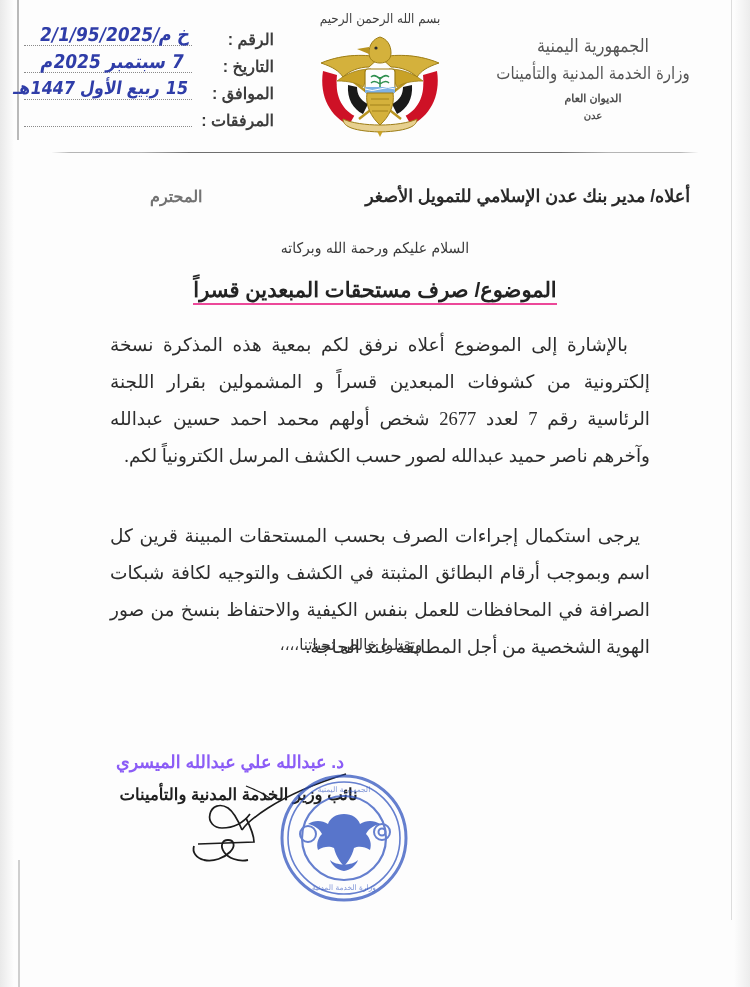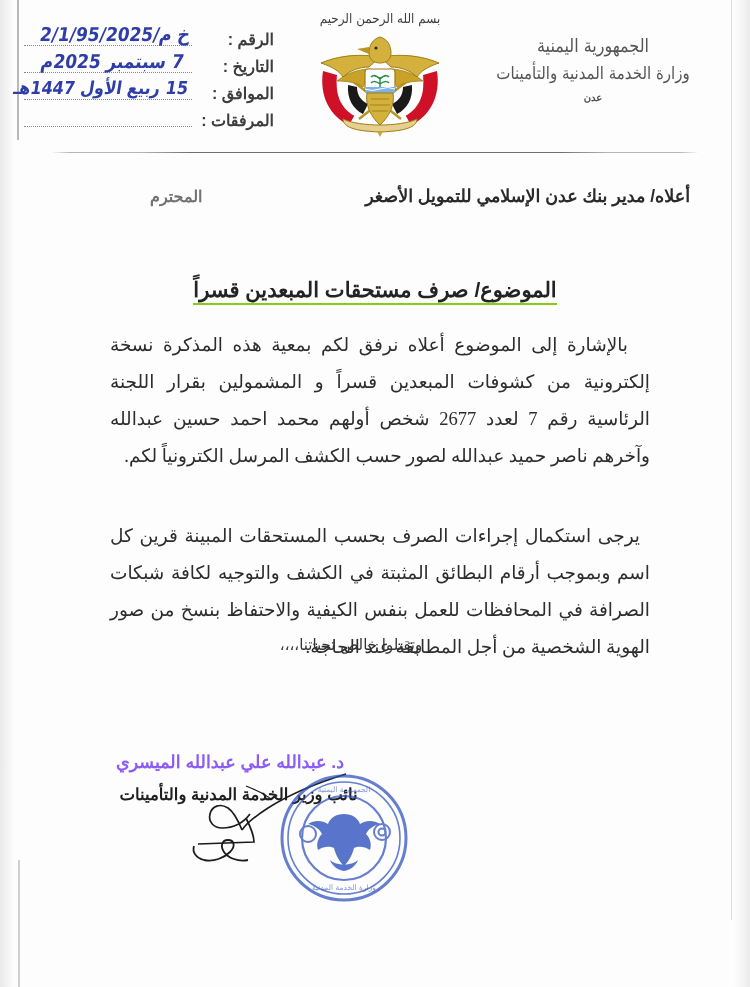--- a/index.html
+++ b/index.html
@@ -235,21 +235,21 @@
     top: 278px; left: 0;
     width: 750px;
     text-align: center;
     direction: rtl;
   }
   .subject span {
     font-family: "Liberation Sans", sans-serif;
     font-size: 21px;
     font-weight: bold;
     color: #232323;
-    border-bottom: 2px solid #84cc16;
+    border-bottom: 2px solid #ec4899;
     padding-bottom: 2px;
   }
 
   .para {
     position: absolute;
     left: 0;
     width: 750px;
     padding: 0 100px 0 110px;
     box-sizing: border-box;
     direction: rtl;
@@ -324,20 +324,21 @@
   <div class="scan-edge-right"></div>
   <div class="scan-line-left"></div>
   <div class="scan-line-left2"></div>
   <div class="scan-line-right"></div>
 
   <div class="letterhead">
 
     <div class="ministry-block">
       <div class="ministry-line1">الجمهورية اليمنية</div>
       <div class="ministry-line2">وزارة الخدمة المدنية والتأمينات</div>
+      <div class="ministry-line3">الديوان العام</div>
       <div class="ministry-line4">عدن</div>
     </div>
 
     <div class="emblem-wrap">
       <div class="basmala">بسم الله الرحمن الرحيم</div>
       <svg class="emblem-svg" width="150" height="112" viewBox="0 0 150 112">
 
         <g>
           <path d="M18 44 C14 70 26 90 44 98 L52 84 C38 78 30 64 32 48 Z" fill="#ce1126"></path>
           <path d="M132 44 C136 70 124 90 106 98 L98 84 C112 78 120 64 118 48 Z" fill="#ce1126"></path>
@@ -415,20 +416,21 @@
     </div>
   </div>
 
   <div class="head-rule"></div>
 
   <div class="recipient-row">
     <div class="recipient">أعلاه/ مدير بنك عدن الإسلامي للتمويل الأصغر</div>
     <div class="honorific">المحترم</div>
   </div>
 
+  <div class="salam">السلام عليكم ورحمة الله وبركاته</div>
 
   <div class="subject">
     <span>الموضوع/ صرف مستحقات المبعدين قسراً</span>
   </div>
 
   <div class="para para-1">بالإشارة إلى الموضوع أعلاه نرفق لكم بمعية هذه المذكرة نسخة إلكترونية من كشوفات المبعدين قسراً و المشمولين بقرار اللجنة الرئاسية رقم 7 لعدد 2677 شخص أولهم محمد احمد حسين عبدالله وآخرهم ناصر حميد عبدالله لصور حسب الكشف المرسل الكترونياً لكم.</div>
 
   <div class="para para-2">يرجى استكمال إجراءات الصرف بحسب المستحقات المبينة قرين كل اسم وبموجب أرقام البطائق المثبتة في الكشف والتوجيه لكافة شبكات الصرافة في المحافظات للعمل بنفس الكيفية والاحتفاظ بنسخ من صور الهوية الشخصية من أجل المطابقة عند الحاجة.</div>
 
   <div class="closing">وتقبلوا خالص تحياتنا،،،،</div>

